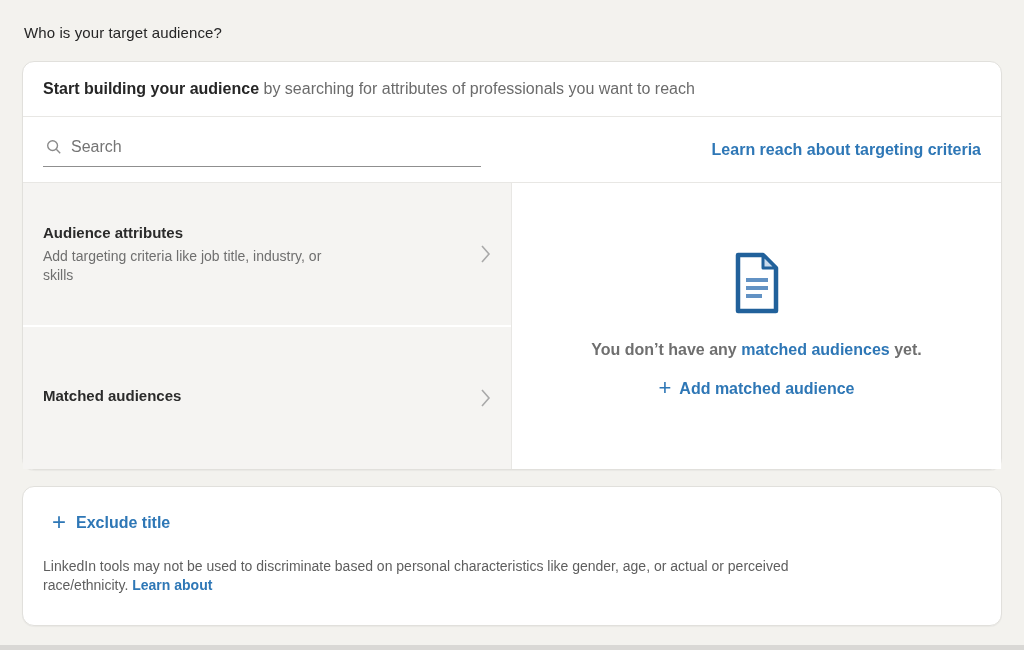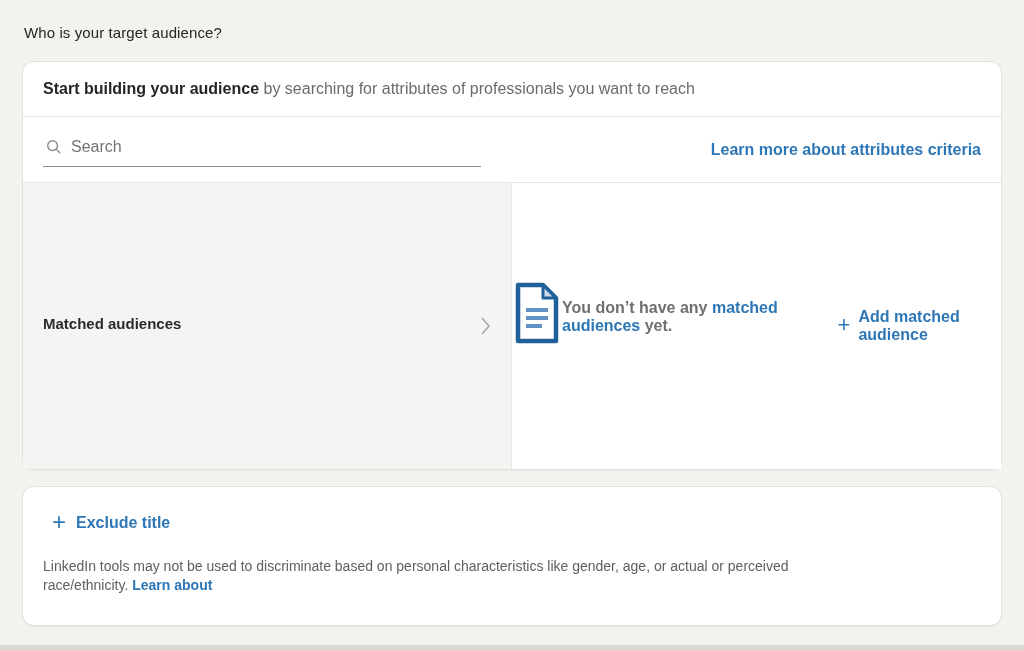--- a/index.html
+++ b/index.html
@@ -73,21 +73,21 @@
     padding: 0 18px 0 20px;
     cursor: pointer;
   }
   .panel-text { flex: 1; }
   .panel-title { font-size: 15px; font-weight: 700; color: #2b2b2b; margin-bottom: 6px; }
   .panel-desc { font-size: 14px; color: #6f6f6f; line-height: 19px; max-width: 290px; }
   .chevron { flex: none; display: inline-flex; margin-right: 2px; }
 
   .empty-col {
     flex: 1; background: #fff;
-    display: flex; flex-direction: row;
+    display: flex; flex-direction: column;
     align-items: center; justify-content: center;
   }
   .doc-icon { display: inline-flex; margin-bottom: 27px; }
   .empty-msg { margin: 0 0 19px; font-size: 16px; font-weight: 700; color: #6f6f6f; }
   .inline-link { color: var(--link-blue); text-decoration: none; cursor: pointer; font-weight: 700; }
   .add-btn {
     display: inline-flex; align-items: center; gap: 8px;
     color: var(--link-blue); font-size: 16px; font-weight: 700;
     text-decoration: none; cursor: pointer;
   }
@@ -128,27 +128,38 @@
     <div class="search-row">
       <div class="search-field">
         <span class="search-icon">
           <svg width="16" height="16" viewBox="0 0 16 16">
             <circle cx="6.6" cy="6.6" r="4.9" fill="none" stroke="#8b8b8b" stroke-width="1.4"></circle>
             <line x1="10.3" y1="10.3" x2="14.2" y2="14.2" stroke="#8b8b8b" stroke-width="1.4"></line>
           </svg>
         </span>
         <input class="search-input" type="text" placeholder="Search" style="">
       </div>
-      <a class="learn-link">Learn more about attributes criteria</a>
+      <a class="learn-link">Learn reach about targeting criteria</a>
     </div>
 
     <div class="builder-body">
 
       <div class="panel-col">
 
+        <div class="panel">
+          <div class="panel-text">
+            <div class="panel-title">Audience attributes</div>
+            <div class="panel-desc">Add targeting criteria like job title, industry, or skills</div>
+          </div>
+          <span class="chevron">
+            <svg width="11" height="20" viewBox="0 0 11 20">
+              <path d="M2 2 L9 10 L2 18" fill="none" stroke="#a9a9a9" stroke-width="1.6"></path>
+            </svg>
+          </span>
+        </div>
 
         <div class="panel">
           <div class="panel-text">
             <div class="panel-title">Matched audiences</div>
           </div>
           <span class="chevron">
             <svg width="11" height="20" viewBox="0 0 11 20">
               <path d="M2 2 L9 10 L2 18" fill="none" stroke="#a9a9a9" stroke-width="1.6"></path>
             </svg>
           </span>

